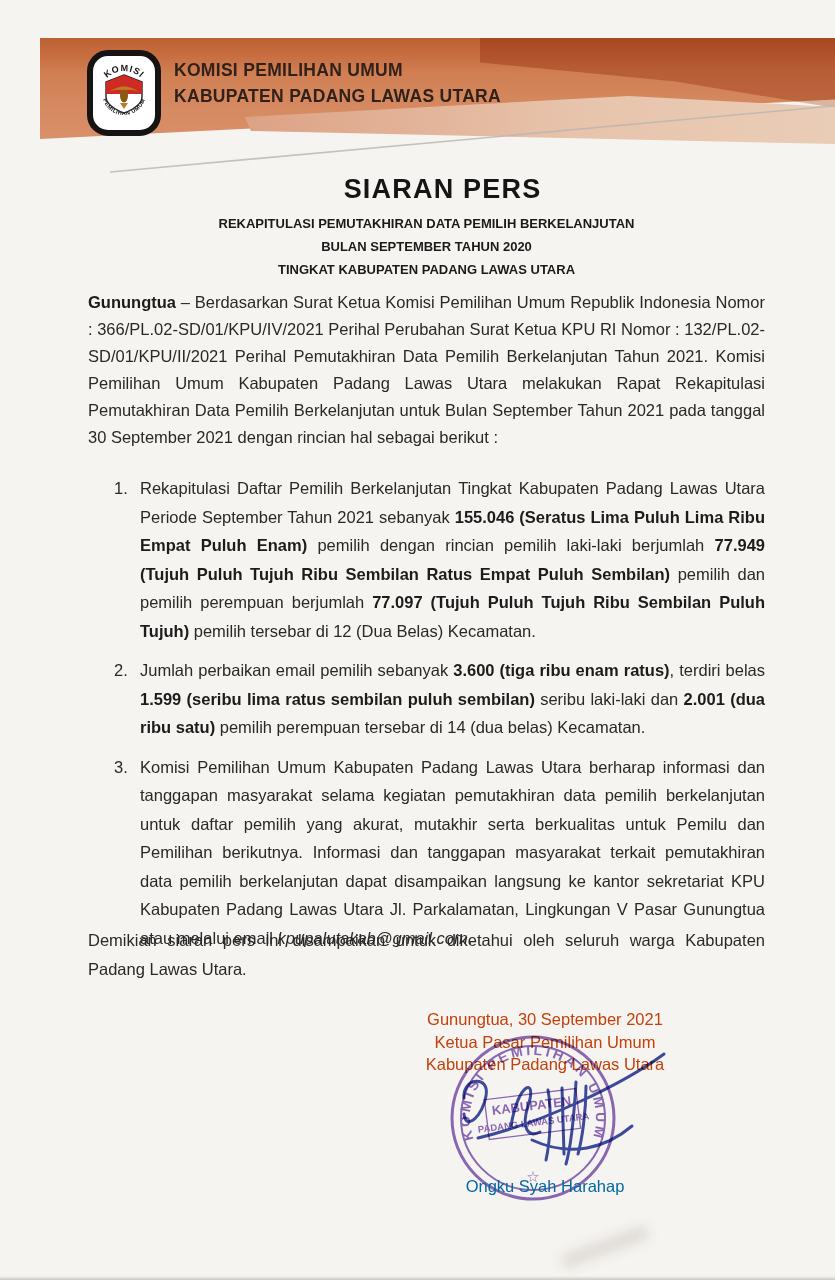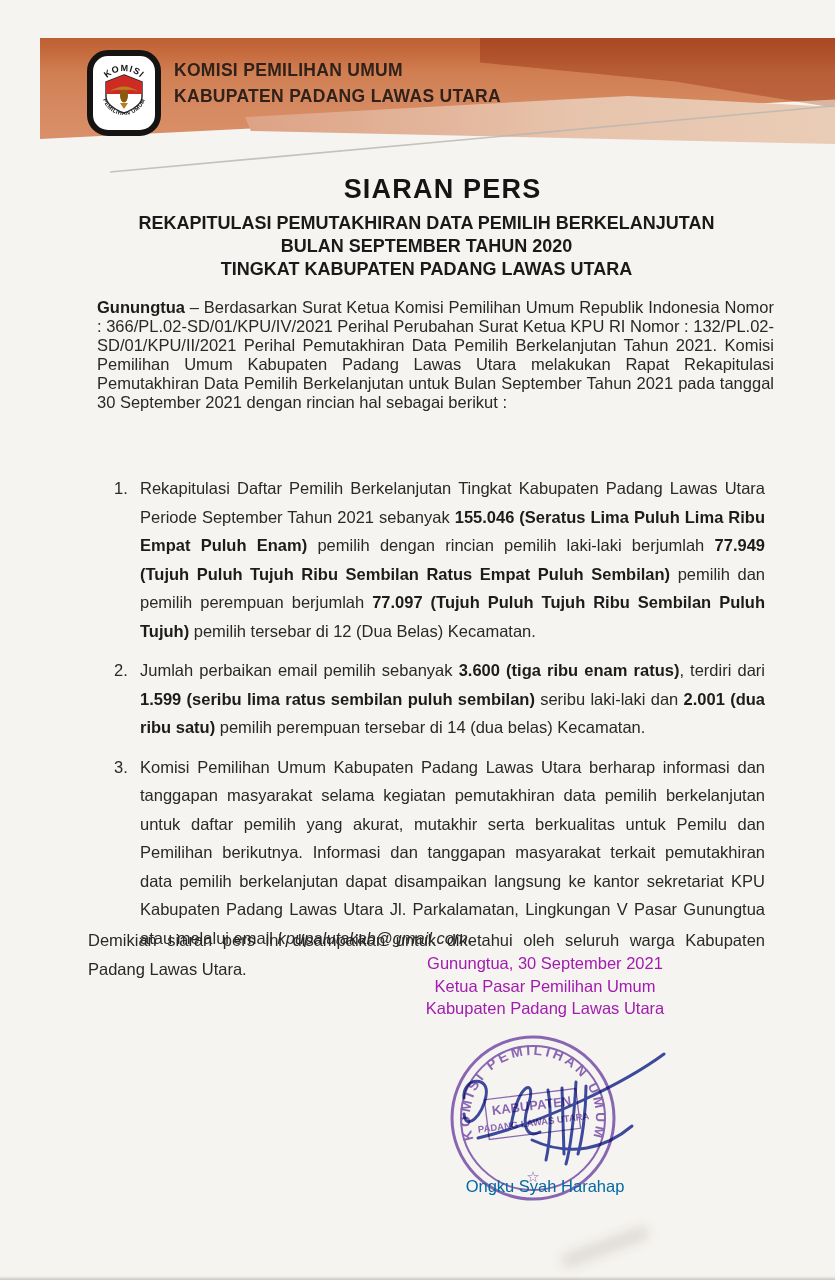--- a/index.html
+++ b/index.html
@@ -16,31 +16,31 @@
   .banner-peach{position:absolute;left:245px;top:96px;width:590px;height:50px;
     background:linear-gradient(90deg,#dda285 0%,#e7c3ab 55%,#eacdb7 100%);
     clip-path:polygon(0 42%,65% 0,100% 22%,100% 96%,1% 70%);}
   .banner-line{position:absolute;left:100px;top:100px;width:735px;height:80px;}
   .kpu-logo{position:absolute;left:86px;top:49px;width:76px;height:88px;}
   .org-name{position:absolute;left:174px;top:57px;font-size:17.5px;font-weight:bold;
     color:#30211a;line-height:26px;letter-spacing:.3px;}
   
   .abs{position:absolute;left:88px;width:677px;color:#292929;}
   .title{top:158px;font-size:27px;font-weight:bold;letter-spacing:1.2px;text-align:center;color:#151515;margin:16px;}
-  .subtitle{top:212px;font-size:18px;font-weight:bold;line-height:23px;text-align:center;color:#1a1a1a;}
-  .intro{top:289px;font-size:16.5px;line-height:19px;text-align:justify;margin:9px;}
+  .subtitle{top:212px;font-size:13px;font-weight:bold;line-height:23px;text-align:center;color:#1a1a1a;}
+  .intro{top:289px;font-size:16.5px;line-height:27px;text-align:justify;margin:0;}
   .items{top:474px;margin:0;padding:0;font-size:16.5px;line-height:28.5px;list-style:none;}
   .items li{position:relative;padding-left:52px;text-align:justify;margin-bottom:11px;}
   .items .num{position:absolute;left:26px;top:0;}
   .closing{top:926px;font-size:16.5px;line-height:29px;text-align:justify;margin:0;}
   b{font-weight:700;color:#1c1c1c;}
   i{font-style:italic;margin-top:42px;}
   
-  .sig-block{position:absolute;left:374px;top:952px;width:342px;text-align:center;
-    font-size:16.5px;line-height:22.5px;color:#a21caf;}
+  .sig-block{position:absolute;left:374px;top:1008px;width:342px;text-align:center;
+    font-size:16.5px;line-height:22.5px;color:#c2410c;}
   .stamp{position:absolute;left:447px;top:1032px;width:172px;height:172px;
     opacity:.85;mix-blend-mode:multiply;}
   .ink{position:absolute;left:436px;top:1042px;width:250px;height:150px;
     mix-blend-mode:multiply;opacity:.92;}
   .signer-name{position:absolute;left:374px;top:1177px;width:342px;text-align:center;
     font-size:16.5px;color:#0369a1;}
   
   .scan-edge{position:absolute;left:0;right:0;bottom:0;height:4px;
     background:linear-gradient(180deg,rgba(0,0,0,0),rgba(90,85,80,.28));}
   .smudge{position:absolute;left:560px;top:1240px;width:90px;height:14px;
@@ -90,21 +90,21 @@
 
   <p class="abs intro"><b>Gunungtua</b><span> – Berdasarkan Surat Ketua Komisi Pemilihan Umum Republik Indonesia Nomor : 366/PL.02-SD/01/KPU/IV/2021 Perihal Perubahan Surat Ketua KPU RI Nomor : 132/PL.02-SD/01/KPU/II/2021 Perihal Pemutakhiran Data Pemilih Berkelanjutan Tahun 2021. Komisi Pemilihan Umum Kabupaten Padang Lawas Utara melakukan Rapat Rekapitulasi Pemutakhiran Data Pemilih Berkelanjutan untuk Bulan September Tahun 2021 pada tanggal 30 September 2021 dengan rincian hal sebagai berikut :</span></p>
 
   <ol class="abs items">
     <li>
       <span class="num">1.</span>
       <span><span>Rekapitulasi Daftar Pemilih Berkelanjutan Tingkat Kabupaten Padang Lawas Utara Periode September Tahun 2021 sebanyak </span><b>155.046 (Seratus Lima Puluh Lima Ribu Empat Puluh Enam)</b><span> pemilih dengan rincian pemilih laki-laki berjumlah </span><b>77.949 (Tujuh Puluh Tujuh Ribu Sembilan Ratus Empat Puluh Sembilan)</b><span> pemilih dan pemilih perempuan berjumlah </span><b>77.097 (Tujuh Puluh Tujuh Ribu Sembilan Puluh Tujuh)</b><span> pemilih tersebar di 12 (Dua Belas) Kecamatan.</span></span>
     </li>
     <li>
       <span class="num">2.</span>
-      <span><span>Jumlah perbaikan email pemilih sebanyak </span><b>3.600 (tiga ribu enam ratus)</b><span>, terdiri dari </span><b>1.599 (seribu lima ratus sembilan puluh sembilan)</b><span> seribu laki-laki dan </span><b>2.001 (dua ribu satu)</b><span> pemilih perempuan tersebar di 14 (dua belas) Kecamatan.</span></span>
+      <span><span>Jumlah perbaikan email pemilih sebanyak </span><b>3.600 (tiga ribu enam ratus)</b><span>, terdiri belas </span><b>1.599 (seribu lima ratus sembilan puluh sembilan)</b><span> seribu laki-laki dan </span><b>2.001 (dua ribu satu)</b><span> pemilih perempuan tersebar di 14 (dua belas) Kecamatan.</span></span>
     </li>
     <li>
       <span class="num">3.</span>
       <span><span>Komisi Pemilihan Umum Kabupaten Padang Lawas Utara berharap informasi dan tanggapan masyarakat selama kegiatan pemutakhiran data pemilih berkelanjutan untuk daftar pemilih yang akurat, mutakhir serta berkualitas untuk Pemilu dan Pemilihan berikutnya. Informasi dan tanggapan masyarakat terkait pemutakhiran data pemilih berkelanjutan dapat disampaikan langsung ke kantor sekretariat KPU Kabupaten Padang Lawas Utara Jl. Parkalamatan, Lingkungan V Pasar Gunungtua atau melalui email </span><i>kpupalutakab@gmail.com</i><span>.</span></span>
     </li>
   </ol>
 
   <p class="abs closing">Demikian siaran pers ini disampaikan untuk diketahui oleh seluruh warga Kabupaten Padang Lawas Utara.</p>
 
   <div class="sig-block">

